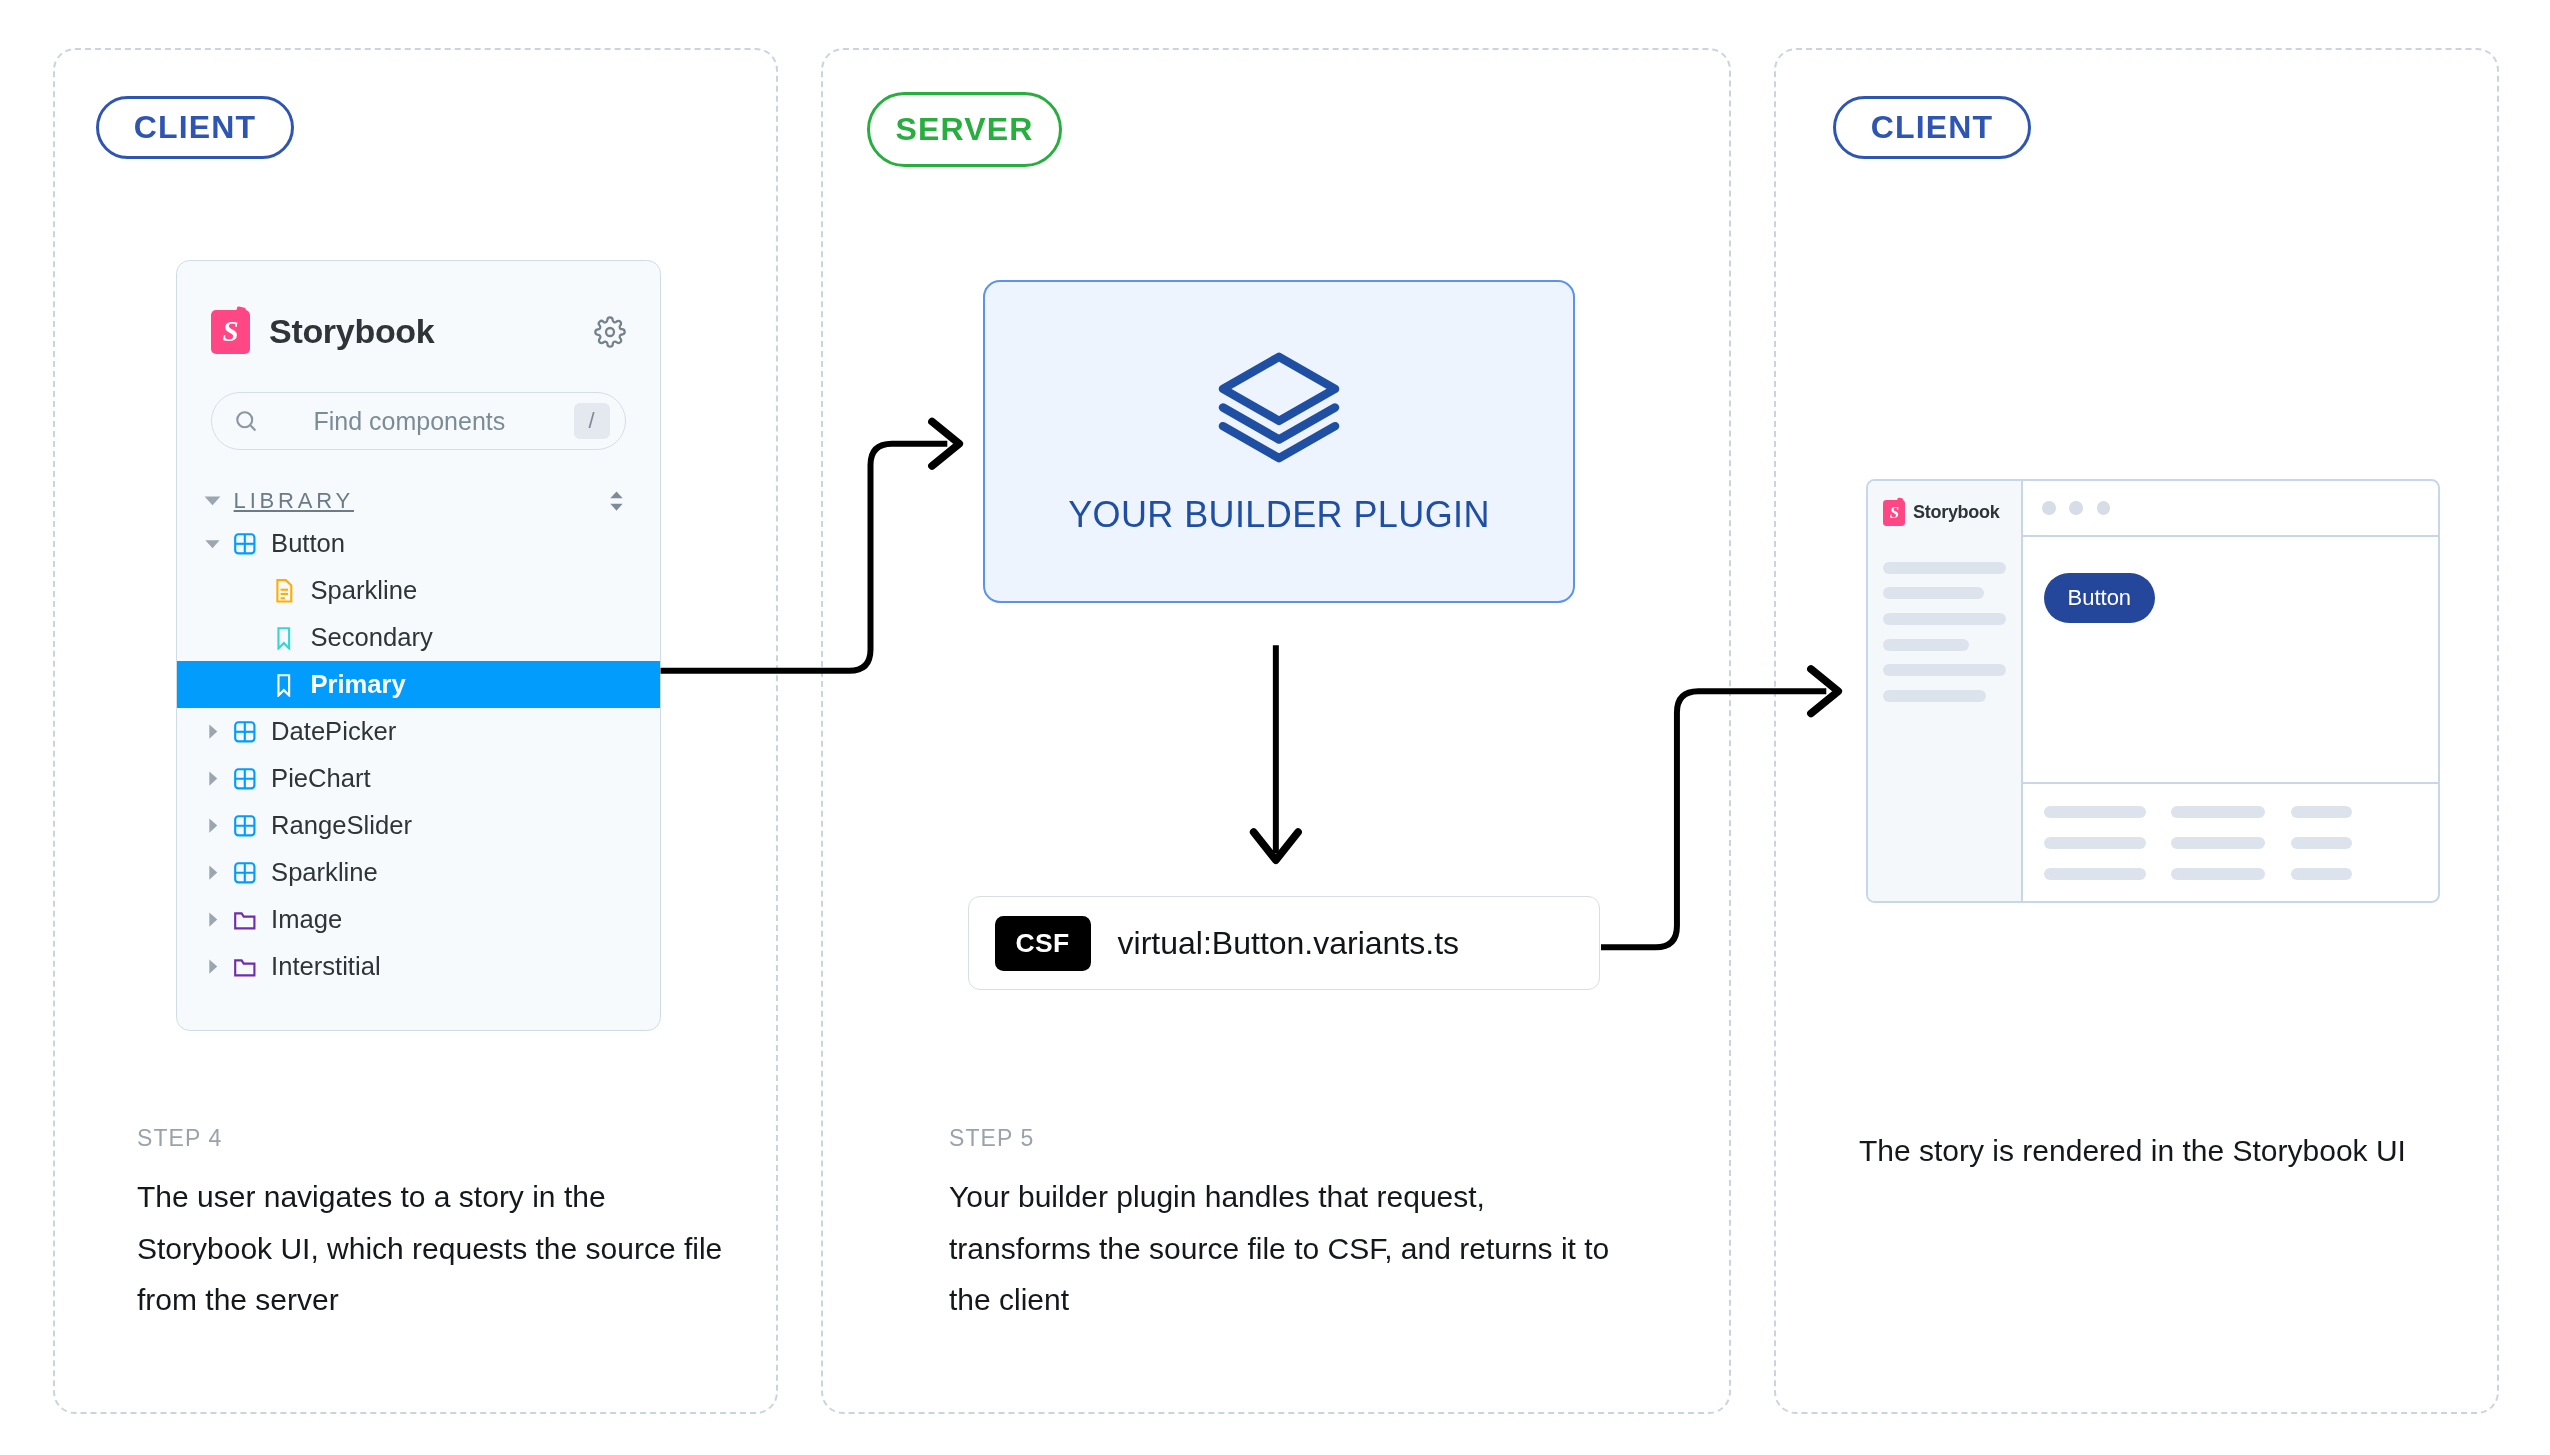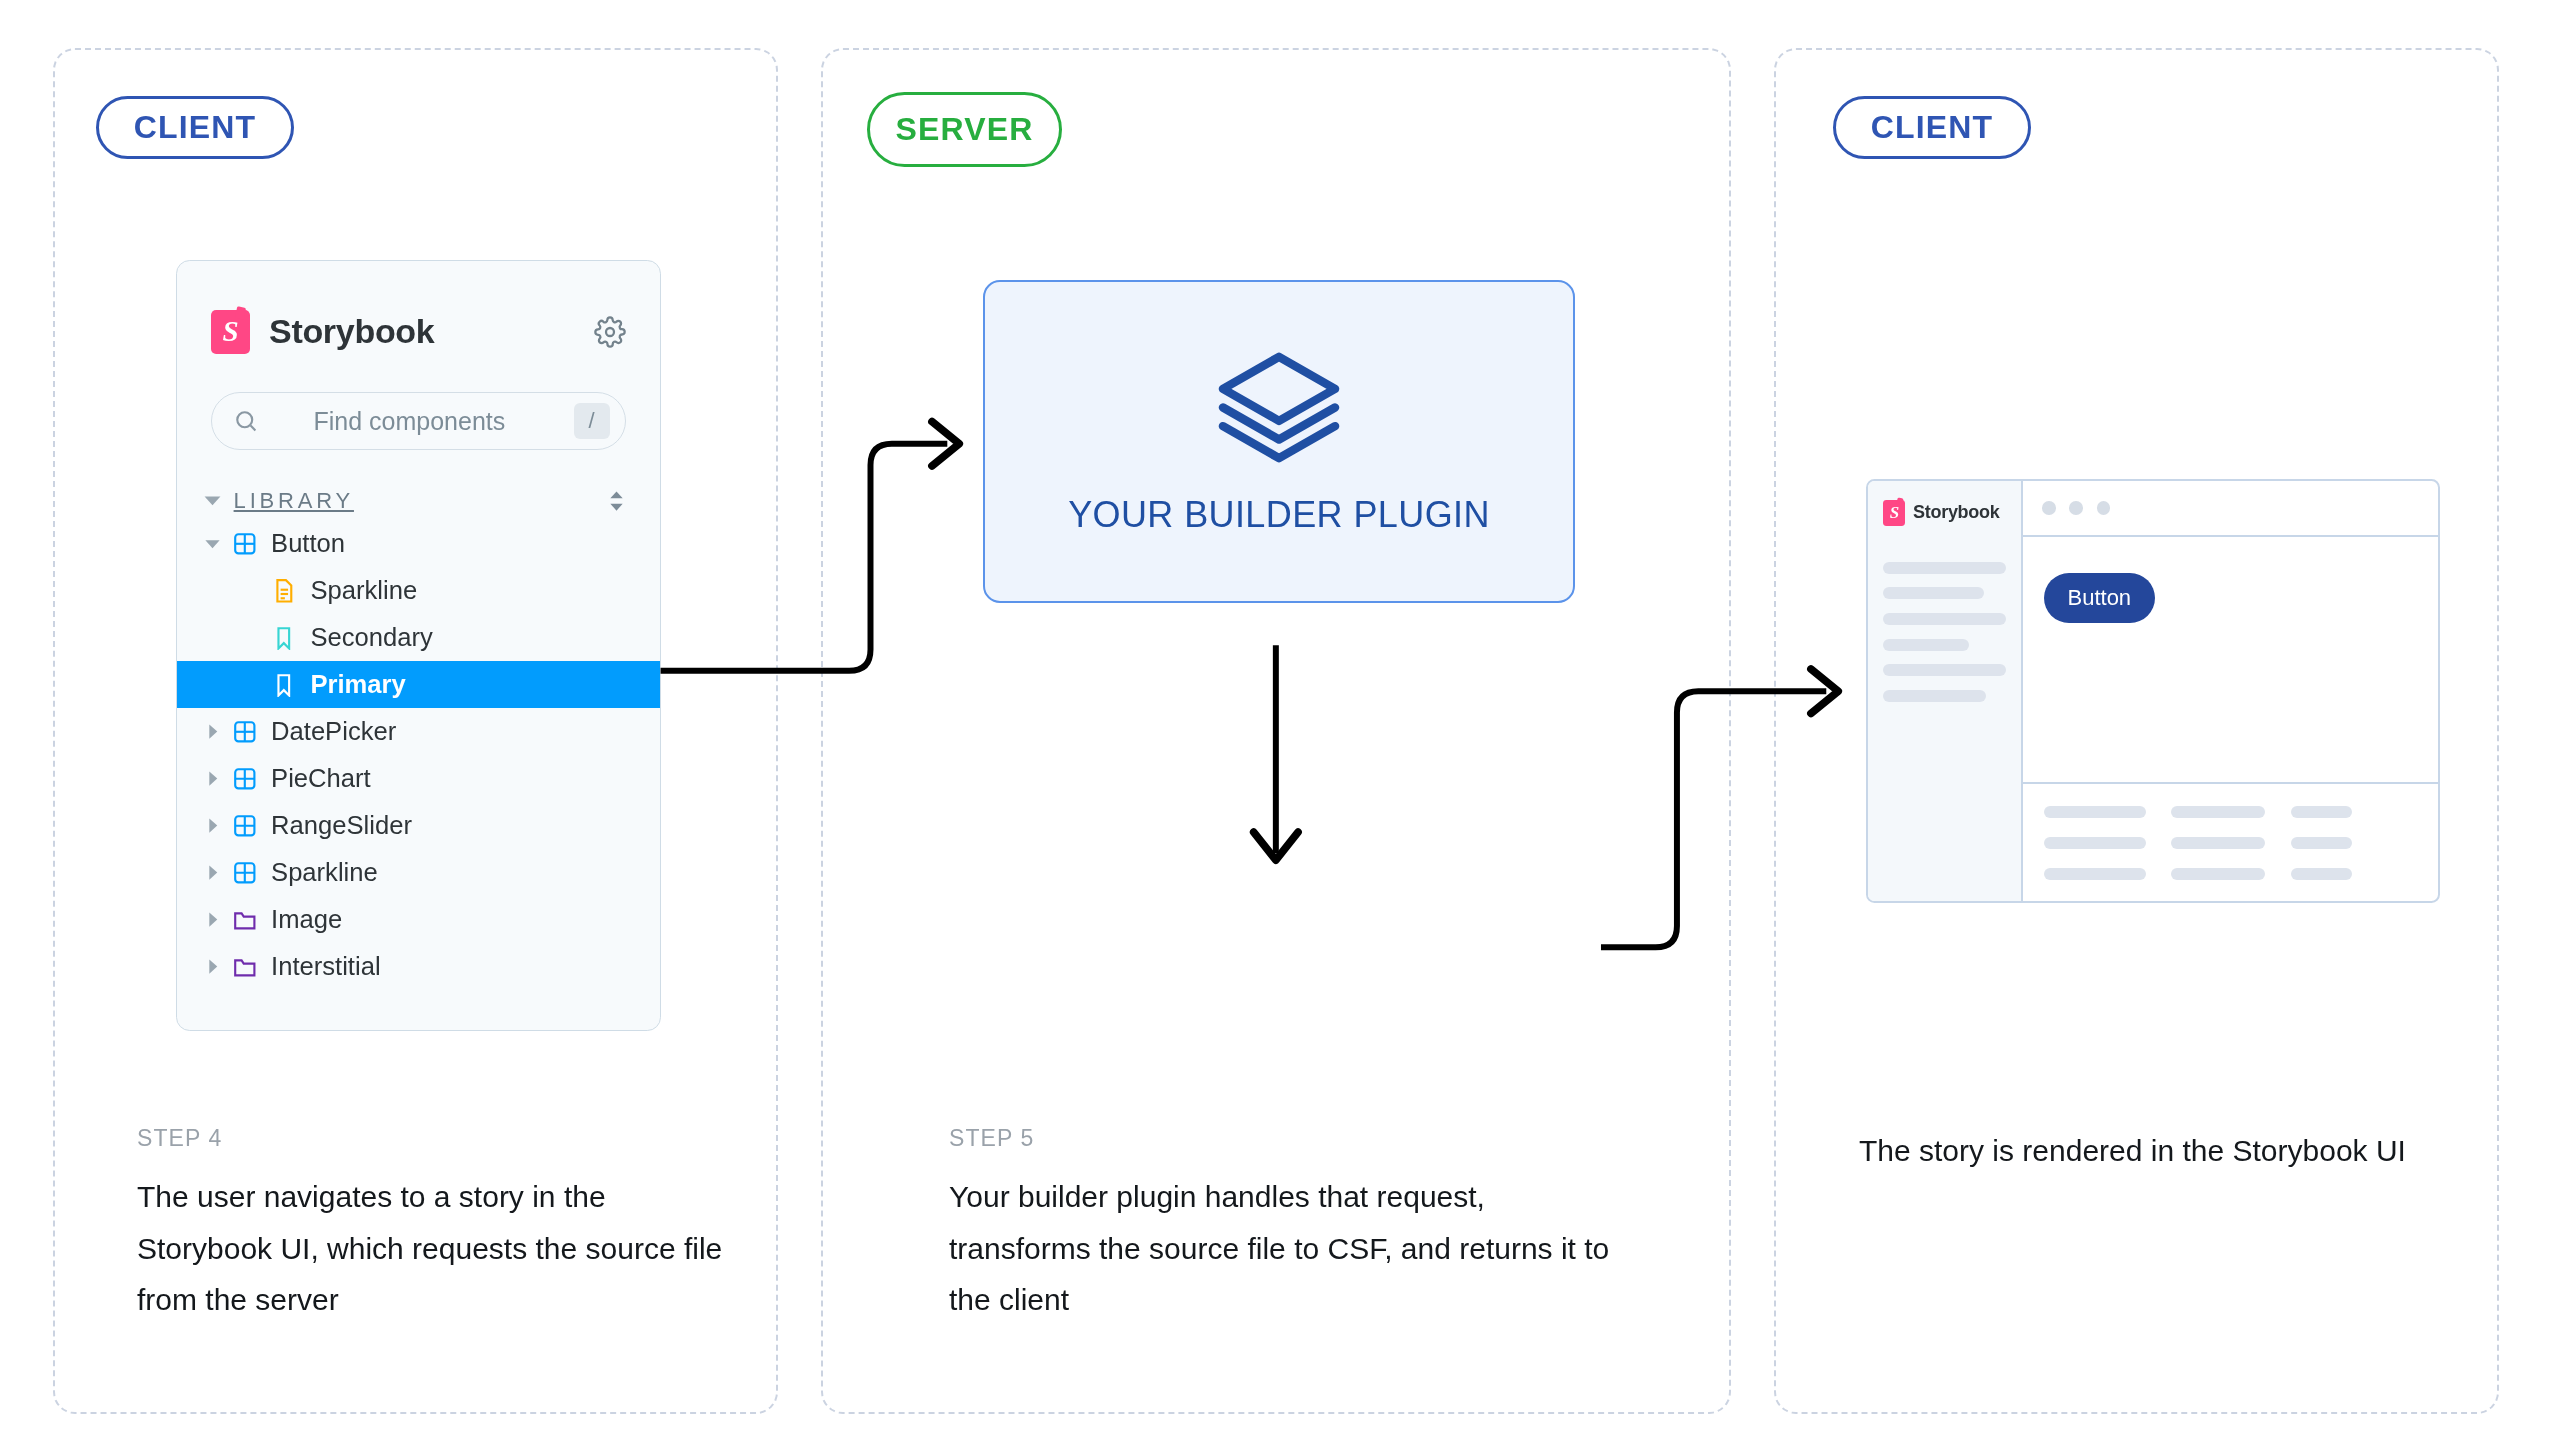--- a/index.html
+++ b/index.html
@@ -526,20 +526,24 @@
 
   <div id="plugin-card">
     <svg id="plugin-icon" viewBox="0 0 48 44" fill="none" stroke="currentColor" stroke-width="3.2" stroke-linejoin="round" stroke-linecap="round">
       <path d="M24 3 L45 15 L24 27 L3 15 Z"></path>
       <path d="M3 22 L24 34 L45 22"></path>
       <path d="M3 29 L24 41 L45 29"></path>
     </svg>
     <div id="plugin-label">YOUR BUILDER PLUGIN</div>
   </div>
 
+  <div id="csf-box">
+    <div id="csf-chip">CSF</div>
+    <div id="csf-file">virtual:Button.variants.ts</div>
+  </div>
 
   <div id="mock">
     <div id="mock-side">
       <div id="mock-brand">
         <div class="sb-logo">
           <span>S</span>
         </div>
         <div class="mb-text">Storybook</div>
       </div>
       <div id="mock-side-bars">

